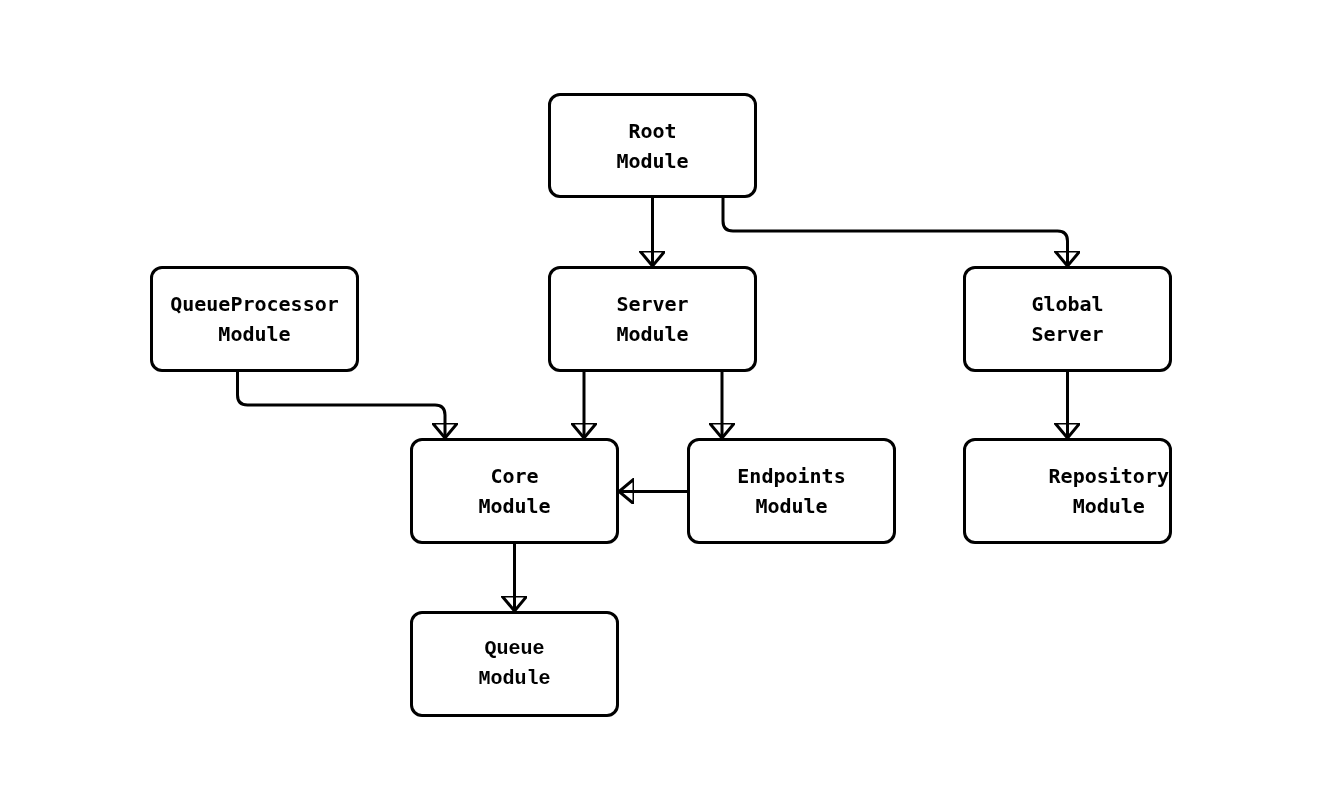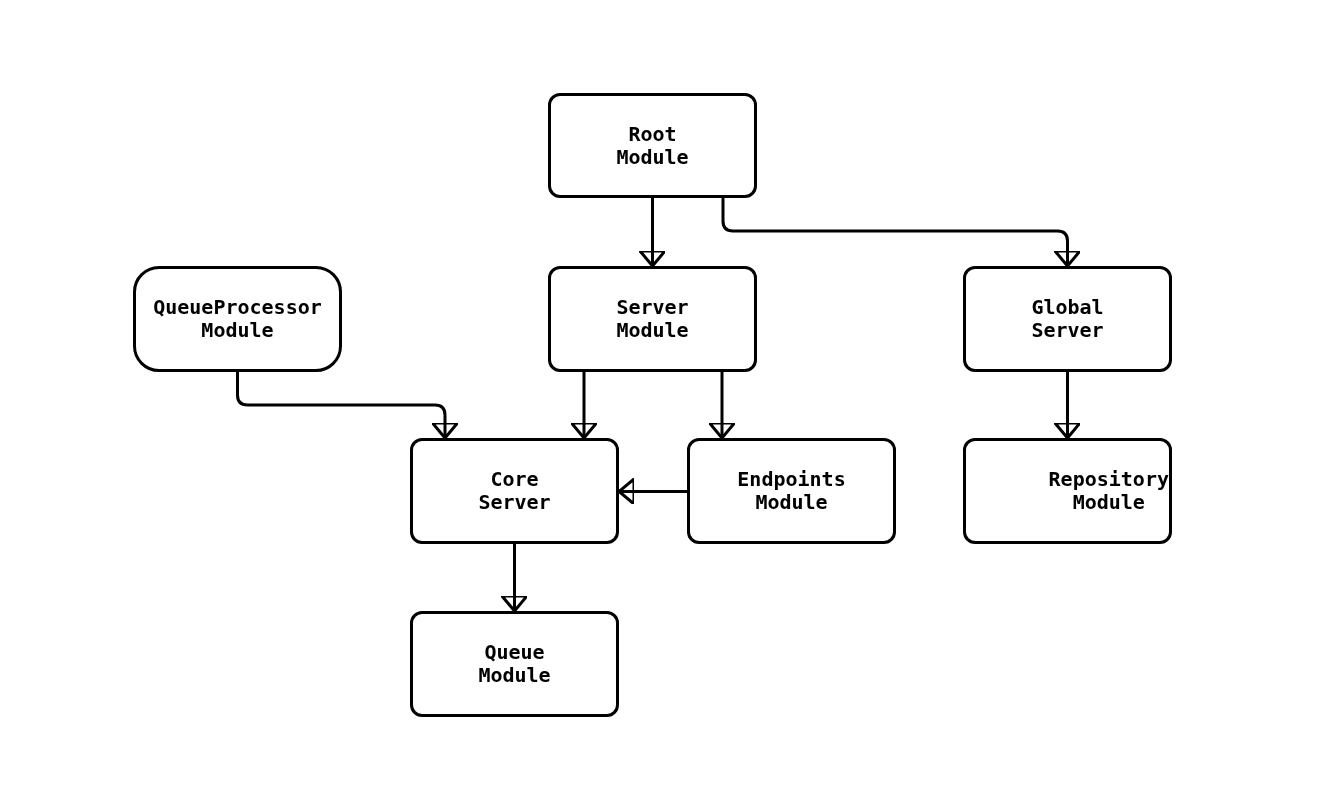--- a/index.html
+++ b/index.html
@@ -35,33 +35,33 @@
     background: #ffffff;
     border: 3px solid #000000;
     border-radius: 12px;
     display: flex;
     align-items: center;
     justify-content: center;
   }
   .node .label {
     font-weight: bold;
     font-size: 20px;
-    line-height: 23px;
+    line-height: 30px;
     color: #000000;
     text-align: center;
     white-space: pre-line;
   }
   #node-root        { left: 548px; top: 93px;  height: 105px; }
-  #node-queueprocessor { left: 133px; top: 266px; border-radius: 26px; }
+  #node-queueprocessor { left: 150px; top: 266px; }
   #node-server      { left: 548px; top: 266px; }
   #node-global      { left: 963px; top: 266px; }
   #node-core        { left: 410px; top: 438px; }
   #node-endpoints   { left: 687px; top: 438px; }
   #node-repository  { left: 963px; top: 438px; justify-content: flex-end; }
-  #node-queue       { left: 410px; top: 611px; }
+  #node-queue       { left: 410px; top: 611px; font-family: Liberation Mono, monospace; }
 </style>
 </head>
 <body>
 
 <div class="canvas">
 
   <svg class="edges-layer" width="1337" height="809" viewBox="0 0 1337 809" xmlns="http://www.w3.org/2000/svg">
     <defs>
       <marker id="arrowhead" markerUnits="userSpaceOnUse" markerWidth="17" markerHeight="26" refX="14" refY="12.5" orient="auto">
         <path d="M 0 0 L 15 12.5 L 0 25 Z" fill="#000000" stroke="none"></path>
@@ -100,21 +100,21 @@
 Module</span>
   </div>
 
   <div class="node" id="node-global">
     <span class="label">Global
 Server</span>
   </div>
 
   <div class="node" id="node-core">
     <span class="label">Core
-Server</span>
+Module</span>
   </div>
 
   <div class="node" id="node-endpoints">
     <span class="label">Endpoints
 Module</span>
   </div>
 
   <div class="node" id="node-repository">
     <span class="label">Repository
 Module</span>

